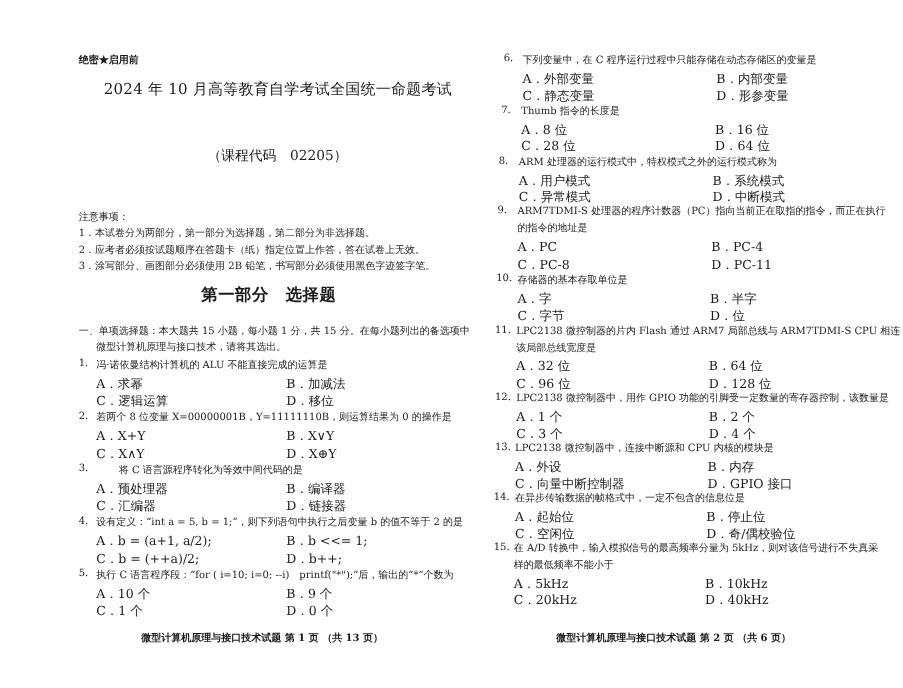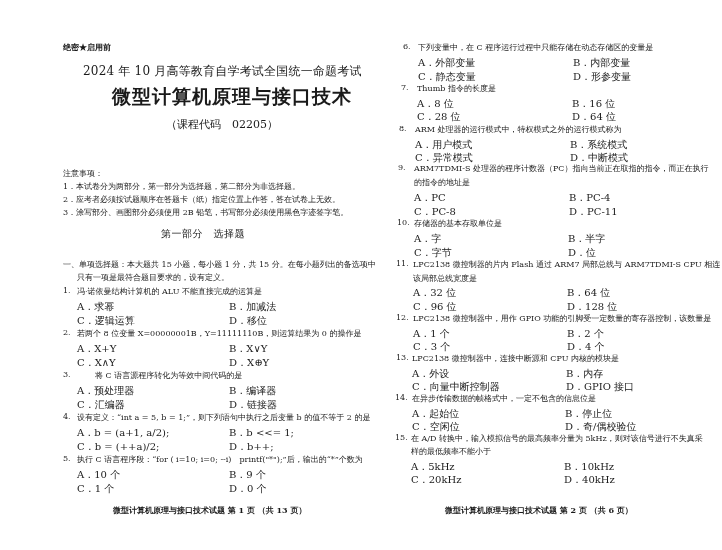--- a/index.html
+++ b/index.html
@@ -13,44 +13,43 @@
   .page { position: absolute; top: 0; width: 361px; height: 550px; }
   .page.left { left: 0; }
   .page.right { left: 361px; }
   .abs { position: absolute; white-space: nowrap; }
   .secret { font-size: 8px; font-weight: bold; left: 63px; top: 42px; }
   .exam-title { font-size: 12px; left: 83px; top: 63px; letter-spacing: 0.2px; }
   .subject-title { font-size: 19px; font-weight: bold; left: 112px; top: 84px; letter-spacing: 1px; }
   .course-code { font-size: 11px; left: 166px; top: 117px; }
   .notes-title { font-size: 8px; left: 63px; top: 168px; }
   .note { font-size: 8px; left: 63px; }
-  .part-title { font-size: 10px; left: 161px; top: 227px; letter-spacing: 0.5px; }
+  .part-title { font-size: 13px; left: 161px; top: 227px; letter-spacing: 0.5px; font-weight: bold; }
   .section-head { font-size: 8px; left: 63px; line-height: 14px; text-align: center; }
   .q { font-size: 8px; }
   .opt { font-size: 10px; position: absolute; }
   .footer { font-size: 8px; font-weight: bold; position: absolute; top: 505px; }
 </style>
 </head>
 <body>
 
 <div class="page left">
   <div class="abs secret">绝密★启用前</div>
   <div class="abs exam-title">2024 年 10 月高等教育自学考试全国统一命题考试</div>
-  <div class="abs subject-title">微型计算机原理与接口技术</div>
   <div class="abs course-code">（课程代码　02205）</div>
 
   <div class="abs notes-title">注意事项：</div>
   <div class="abs note" style="top:181px">1．本试卷分为两部分，第一部分为选择题，第二部分为非选择题。</div>
   <div class="abs note" style="top:194px">2．应考者必须按试题顺序在答题卡（纸）指定位置上作答，答在试卷上无效。</div>
   <div class="abs note" style="top:207px">3．涂写部分、画图部分必须使用 2B 铅笔，书写部分必须使用黑色字迹签字笔。</div>
 
   <div class="abs part-title">第一部分　选择题</div>
 
   <div class="abs section-head" style="top:258px">一、单项选择题：本大题共 15 小题，每小题 1 分，共 15 分。在每小题列出的备选项中</div>
-  <div class="abs section-head" style="top:271px; left:77px">只有一项是最符合题目要求的，设有定义。</div>
+  <div class="abs section-head" style="top:271px; left:77px">微型计算机原理与接口技术，请将其选出。</div>
 
   <div class="q">
     <span class="abs" style="left:63px;top:286px">1.</span>
     <span class="abs" style="left:77px;top:286px">冯·诺依曼结构计算机的 ALU 不能直接完成的运算是</span>
     <span class="opt" style="left:77px;top:300px">A．求幂</span>
     <span class="opt" style="left:229px;top:300px">B．加减法</span>
     <span class="opt" style="left:77px;top:314px">C．逻辑运算</span>
     <span class="opt" style="left:229px;top:314px">D．移位</span>
   </div>
 

